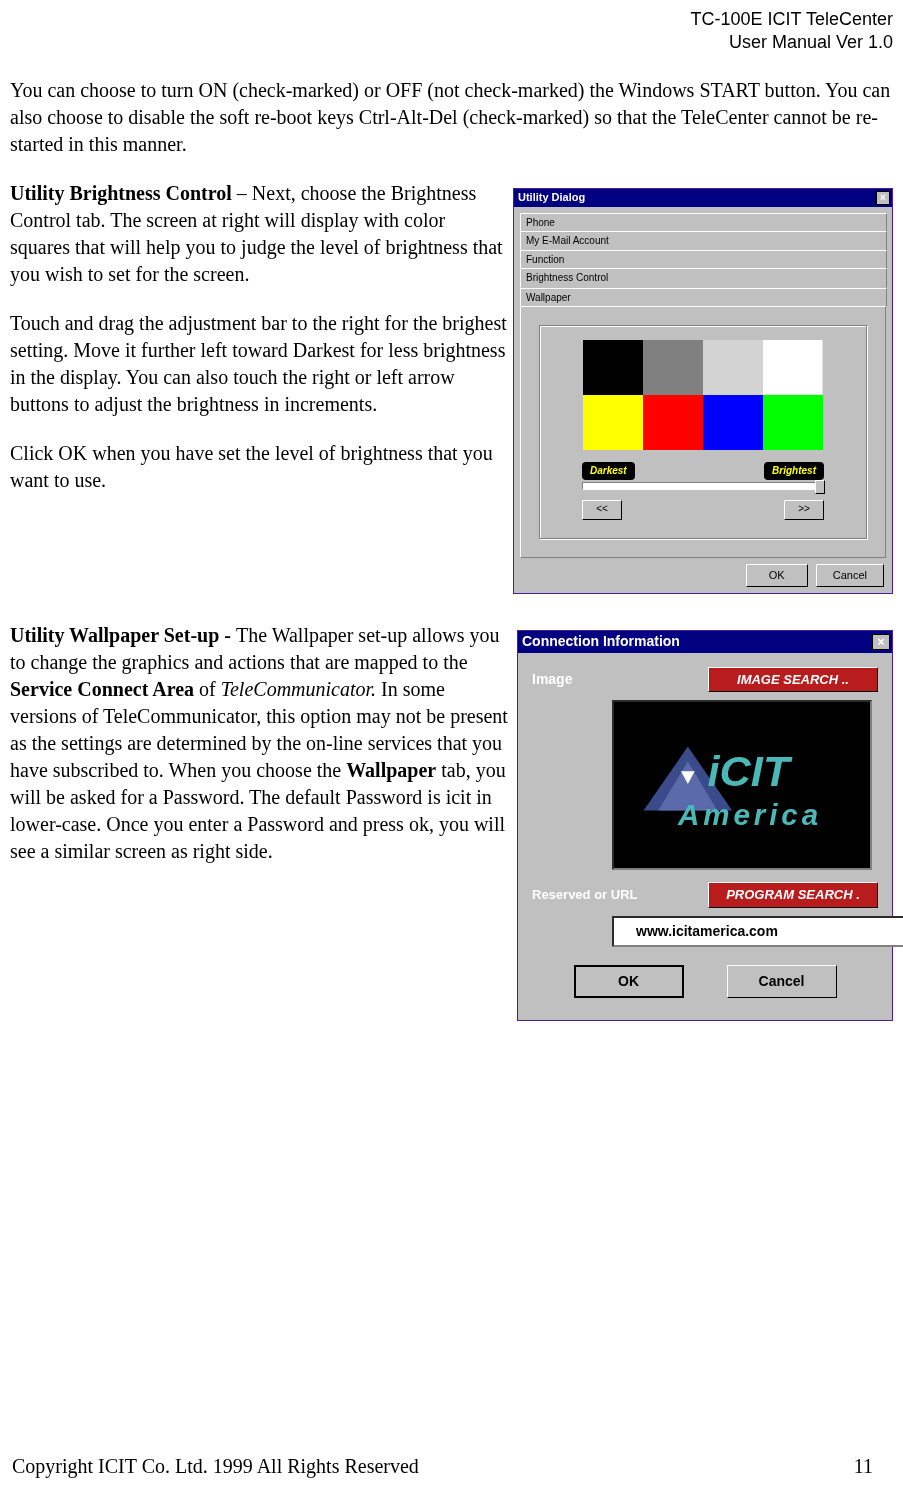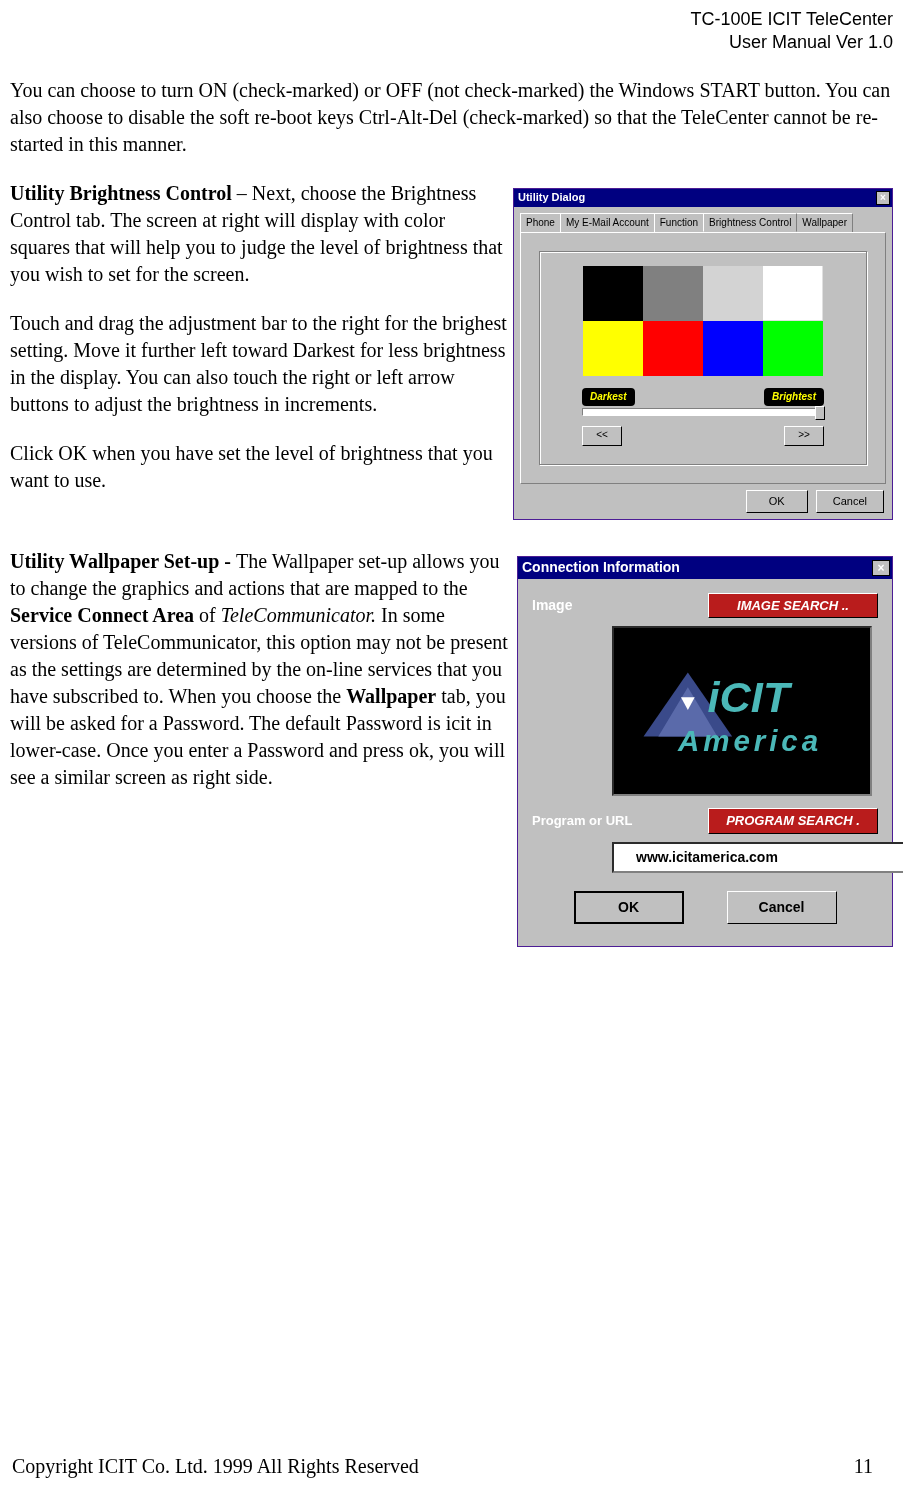--- a/index.html
+++ b/index.html
@@ -69,20 +69,21 @@
       text-align: center;
       font-family: Arial, sans-serif;
       font-weight: bold;
     }
 
     .util-dlg { width: 380px; }
     .tabs {
       display: flex;
       padding: 6px 6px 0 6px;
       gap: 0;
+      flex-direction: column;
     }
     .tab {
       font-size: 10px;
       background: #c0c0c0;
       border-top: 1px solid #fff;
       border-left: 1px solid #fff;
       border-right: 1px solid #808080;
       padding: 2px 5px;
       margin-right: -1px;
       white-space: nowrap;
@@ -356,21 +357,21 @@
           <svg class="logo-svg" viewBox="0 0 260 138">
             <rect width="260" height="138" fill="#000"></rect>
             <polygon points="30,95 75,30 120,95" fill="#3a4a8a"></polygon>
             <polygon points="45,95 75,45 105,95" fill="#5a6aaa"></polygon>
             <polygon points="68,55 82,55 75,68" fill="#fff"></polygon>
             <text x="95" y="70" font-family="Arial" font-size="44" font-weight="bold" font-style="italic" fill="#4bb8b8">iCIT</text>
             <text x="65" y="110" font-family="Arial" font-size="30" font-weight="bold" font-style="italic" fill="#4bb8b8" letter-spacing="4">America</text>
           </svg>
         </div>
         <div class="conn-row">
-          <span class="conn-label" style="font-size:13px;">Program or URL</span>
+          <span class="conn-label" style="font-size:13px;">Reserved or URL</span>
           <div class="conn-btn-gray">PROGRAM SEARCH .</div>
         </div>
         <div class="url-input">www.icitamerica.com</div>
         <div class="conn-btn-row">
           <div class="conn-btn default">OK</div>
           <div class="conn-btn">Cancel</div>
         </div>
       </div>
     </div>
   </div>

